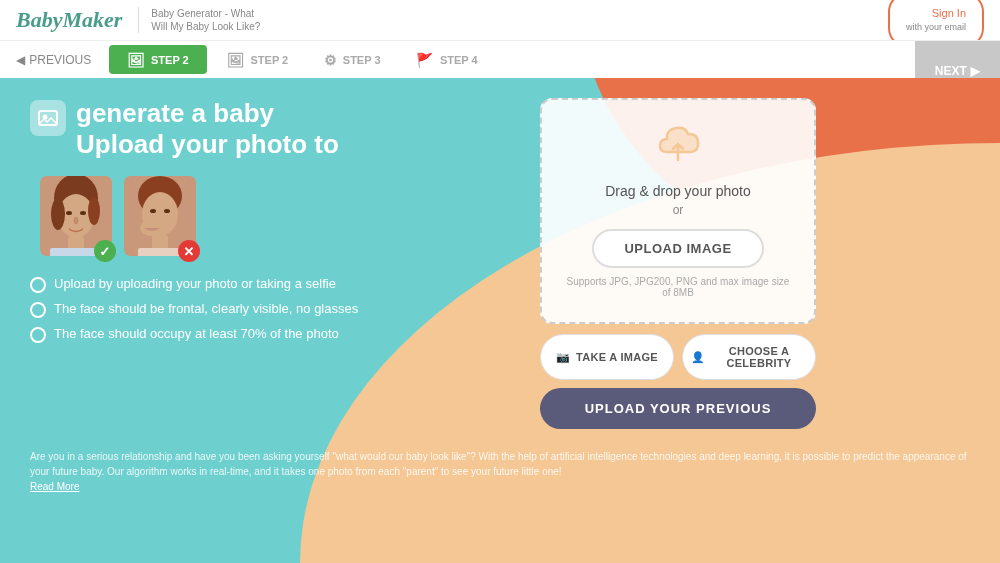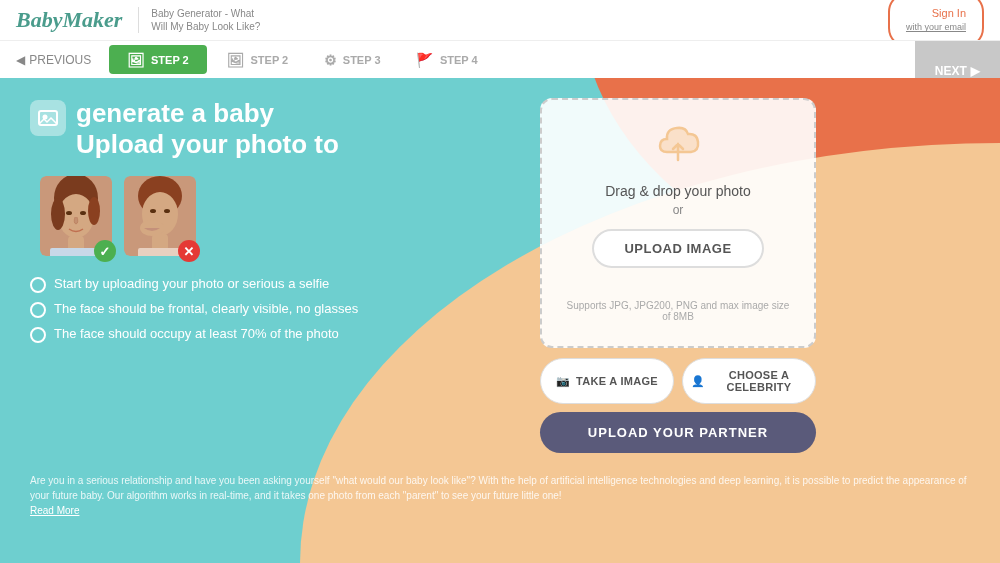--- a/index.html
+++ b/index.html
@@ -73,21 +73,21 @@
       border: 2px solid #e8714a;
       color: #e8714a;
       background: transparent;
       border-radius: 20px;
       padding: 12px 16px;
       font-size: 11px;
       cursor: pointer;
       line-height: 1.4;
       text-align: right;
     }
-    .sign-in-btn small { display: block; font-size: 9px; color: #888; text-decoration: underline; }
+    .sign-in-btn small { display: block; font-size: 9px; color: #888; }
 
     
     .steps-nav {
       position: relative;
       z-index: 10;
       background: #fff;
       display: flex;
       align-items: center;
       padding: 0;
       height: 38px;
@@ -268,21 +268,21 @@
       padding: 10px 30px;
       font-size: 13px;
       font-weight: bold;
       color: #555;
       cursor: pointer;
       letter-spacing: 0.5px;
     }
     .supports-text {
       font-size: 10px;
       color: #aaa;
-      margin-top: 32px;
+      margin-top: 8px;
     }
 
     
     .action-row {
       display: flex;
       gap: 8px;
       margin-bottom: 8px;
     }
     .action-btn {
       flex: 1;
@@ -442,21 +442,21 @@
           <rect x="28" y="58" width="16" height="22" fill="#d4a882" rx="4"></rect>
           <rect x="14" y="72" width="44" height="10" fill="#e8d0c0" rx="2"></rect>
         </svg>
         <div class="badge bad">✕</div>
       </div>
     </div>
 
     <ul class="instructions">
       <li>
         <div class="bullet"></div>
-        <span>Start by uploading your photo or serious a selfie</span>
+        <span>Upload by uploading your photo or taking a selfie</span>
       </li>
       <li>
         <div class="bullet"></div>
         <span>The face should be frontal, clearly visible, no glasses</span>
       </li>
       <li>
         <div class="bullet"></div>
         <span>The face should occupy at least 70% of the photo</span>
       </li>
     </ul>
@@ -484,21 +484,21 @@
         <span>📷</span>
         <span>TAKE A IMAGE</span>
       </button>
       <button class="action-btn">
         <span>👤</span>
         <span>CHOOSE A CELEBRITY</span>
       </button>
     </div>
 
     <button class="upload-partner-btn">
-      <span>UPLOAD YOUR PARTNER</span>
+      <span>UPLOAD YOUR PREVIOUS</span>
     </button>
   </div>
 </div>
 
 <div class="footer-text">
   <p>Are you in a serious relationship and have you been asking yourself "what would our baby look like"? With the help of artificial intelligence technologies and deep learning, it is possible to predict the appearance of your future baby. Our algorithm works in real-time, and it takes one photo from each "parent" to see your future little one!</p>
   <a class="read-more">Read More</a>
 </div>
 
 </body></html>

